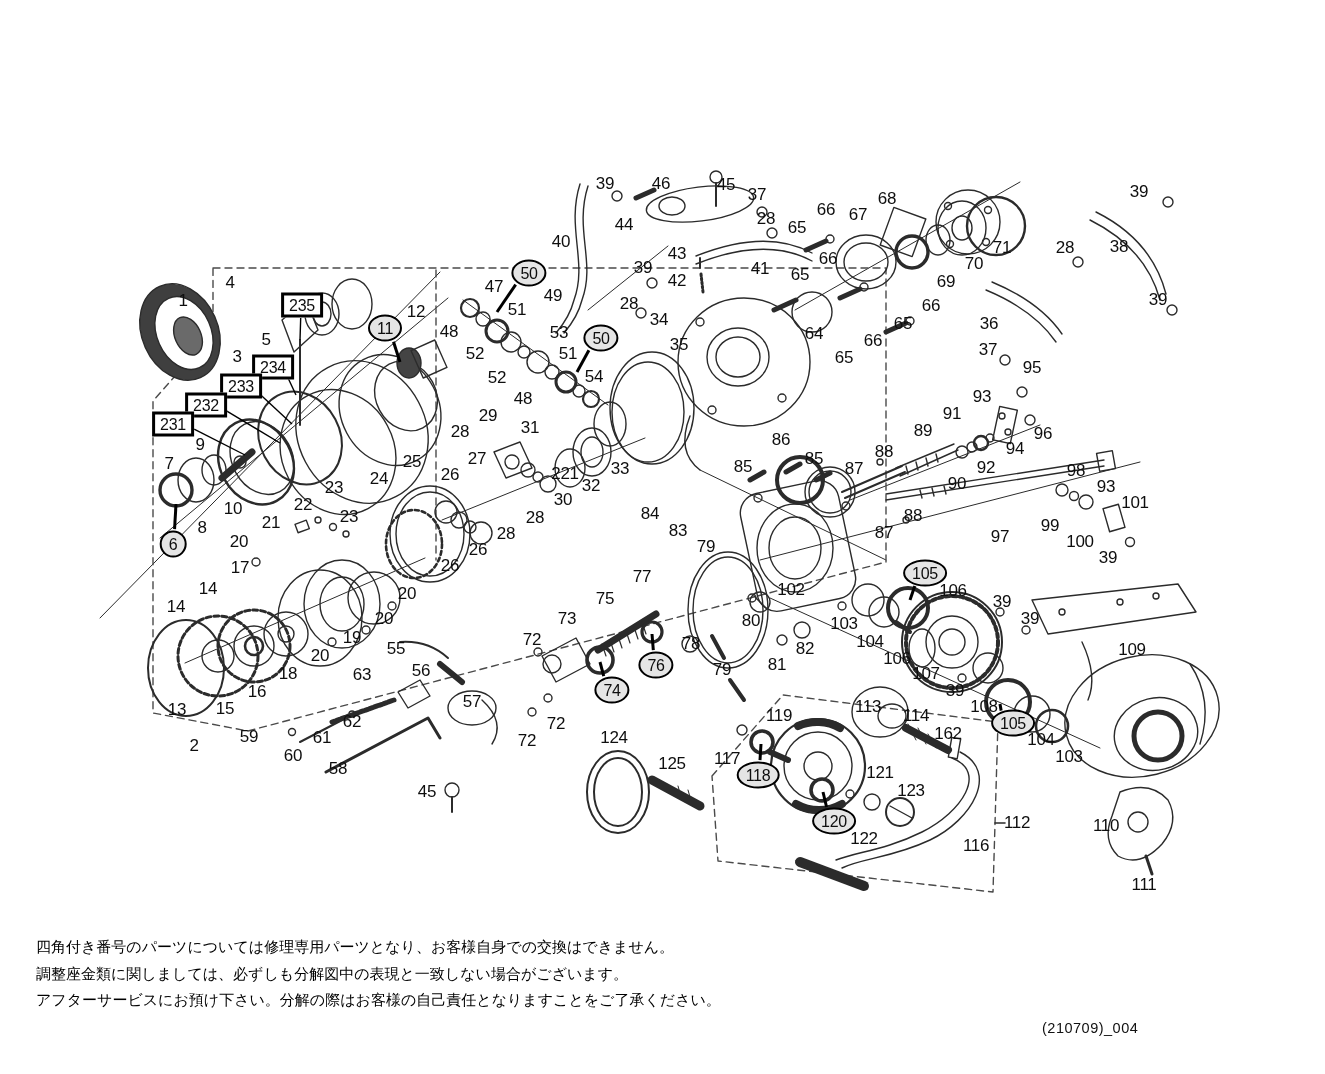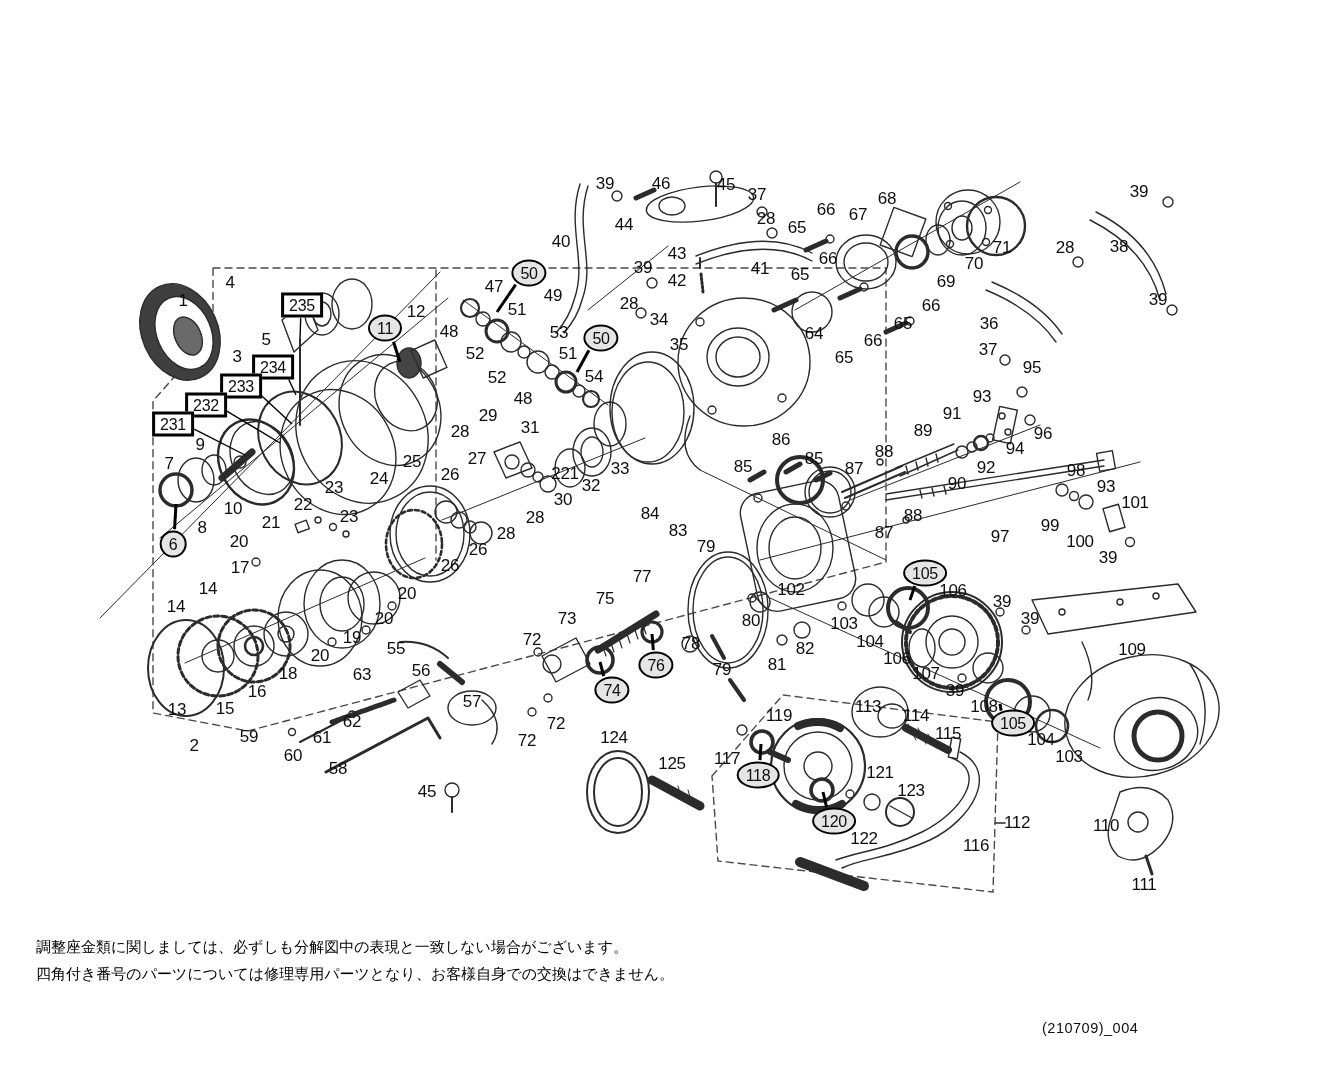--- a/index.html
+++ b/index.html
@@ -473,21 +473,21 @@
       <div class="lbl" style="left: 953px; top: 590px;">106</div>
       <div class="lbl" style="left: 1002px; top: 601px;">39</div>
       <div class="lbl" style="left: 1030px; top: 618px;">39</div>
       <div class="lbl" style="left: 955px; top: 690px;">39</div>
       <div class="lbl" style="left: 984px; top: 706px;">108</div>
       <div class="lbl" style="left: 1041px; top: 739px;">104</div>
       <div class="lbl" style="left: 1069px; top: 756px;">103</div>
       <div class="lbl" style="left: 1132px; top: 649px;">109</div>
       <div class="lbl" style="left: 829px; top: 706px; margin-left: 39px;">113</div>
       <div class="lbl" style="left: 916px; top: 715px;">114</div>
-      <div class="lbl" style="left: 948px; top: 733px;">115</div>
+      <div class="lbl" style="left: 948px; top: 733px;">162</div>
       <div class="lbl" style="left: 880px; top: 772px;">121</div>
       <div class="lbl" style="left: 911px; top: 790px;">123</div>
       <div class="lbl" style="left: 864px; top: 838px;">122</div>
       <div class="lbl" style="left: 976px; top: 845px;">116</div>
       <div class="lbl" style="left: 1017px; top: 822px;">112</div>
       <div class="lbl" style="left: 1106px; top: 825px;">110</div>
       <div class="lbl" style="left: 1144px; top: 884px;">111</div>
       <div class="lbl circled" style="left: 529px; top: 273px;">50</div>
       <div class="lbl circled" style="left: 601px; top: 338px;">50</div>
       <div class="lbl circled" style="left: 385px; top: 328px;">11</div>
@@ -499,18 +499,19 @@
       <div class="lbl circled" style="left: 758px; top: 775px;">118</div>
       <div class="lbl circled" style="left: 834px; top: 821px;">120</div>
       <div class="lbl boxed" style="left: 302px; top: 305px;">235</div>
       <div class="lbl boxed" style="left: 273px; top: 367px;">234</div>
       <div class="lbl boxed" style="left: 241px; top: 386px;">233</div>
       <div class="lbl boxed" style="left: 206px; top: 405px;">232</div>
       <div class="lbl boxed" style="left: 173px; top: 424px;">231</div>
     </div>
 
   <div id="footnotes">
+    <div>四角付き番号のパーツについては修理専用パーツとなり、お客様自身での交換はできません。</div>
     <div>調整座金類に関しましては、必ずしも分解図中の表現と一致しない場合がございます。</div>
-    <div>四角付き番号のパーツについては修理専用パーツとなり、お客様自身での交換はできません。</div>
+    <div>アフターサービスにお預け下さい。分解の際はお客様の自己責任となりますことをご了承ください。</div>
   </div>
 
   <div id="doc-code">(210709)_004</div>
 </div>
 
 </body></html>

